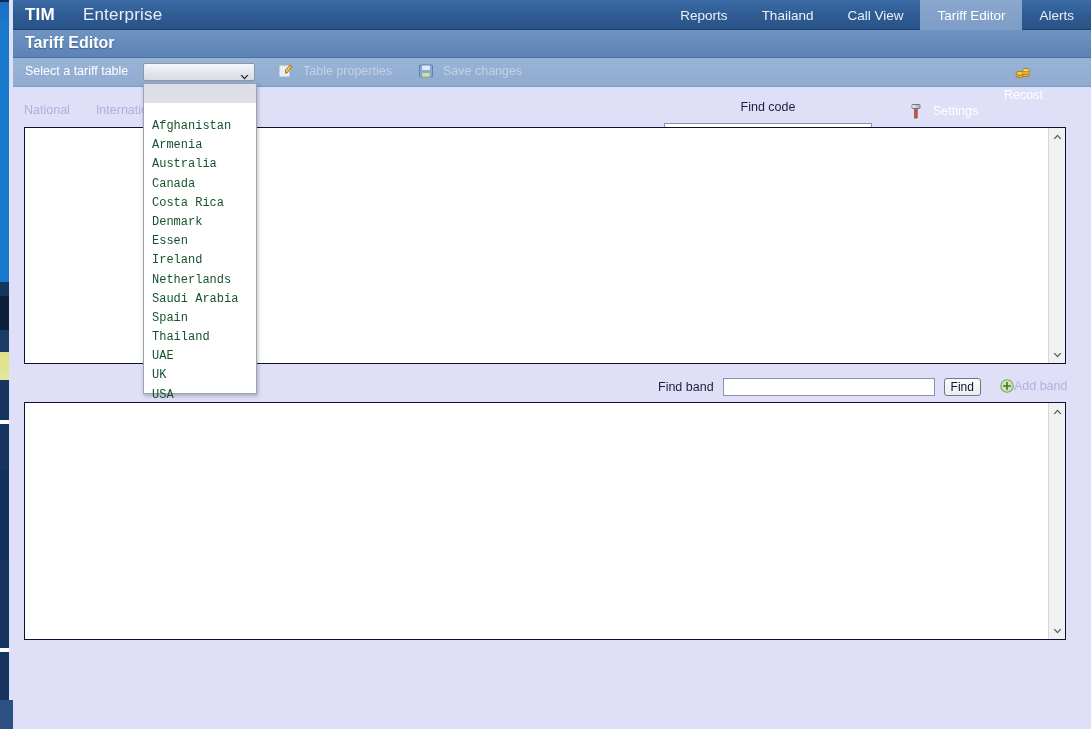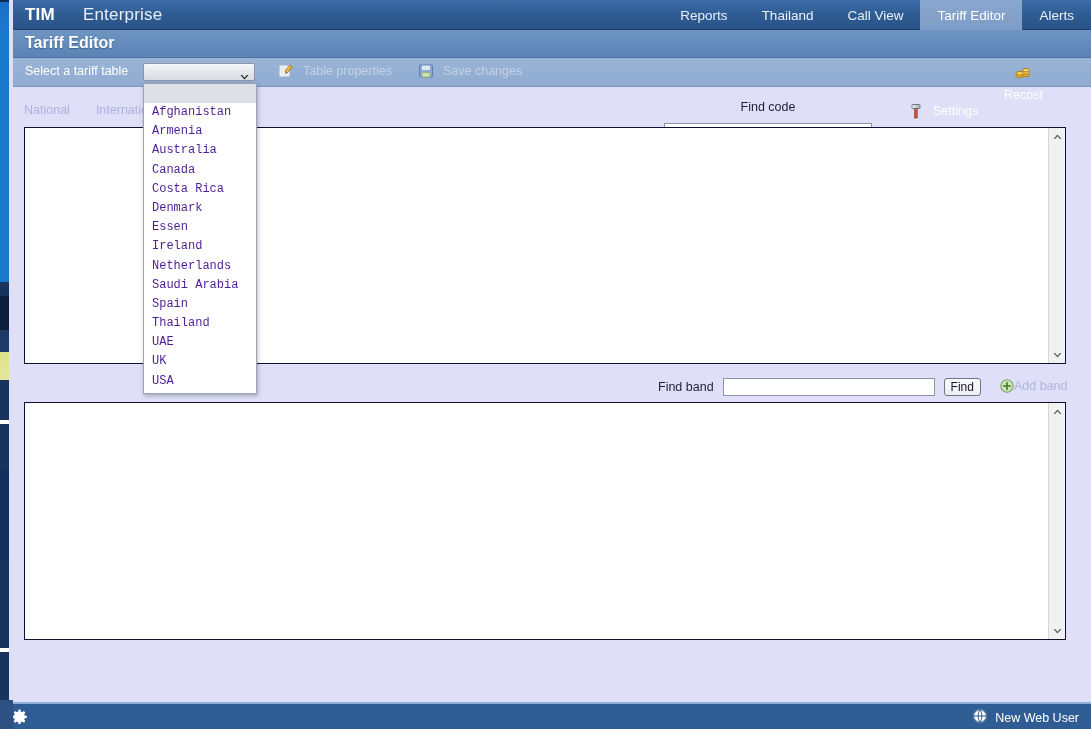--- a/index.html
+++ b/index.html
@@ -157,22 +157,22 @@
     width: 114px;
     background: #ffffff;
     border: 1px solid #9aa3b0;
     box-shadow: 1px 2px 4px rgba(0,0,0,.25);
     z-index: 45;
     padding-bottom: 2px;
   }
   .dd-item {
     font-family: "Liberation Mono", "DejaVu Sans Mono", monospace;
     font-size: 12px;
-    color: #4c1d95;
-    padding: 2px 0 2px 8px;
+    color: #14532d;
+    padding: 16px 0 2px 8px;
     line-height: 15px;
     height: 19.2px;
     white-space: nowrap;
     cursor: pointer;
   }
   .dd-item.blank { background: #dcdfe6; height: 19px; }
 
   
   .subtabs {
     position: absolute;
@@ -449,34 +449,14 @@
           </svg>
       </div>
       <div class="arr down">
         <svg width="11" height="8" viewBox="0 0 11 8">
             <path d="M1.5 2 L5.5 6.5 L9.5 2 L8 2 L5.5 4.7 L3 2 Z" fill="#555"></path>
           </svg>
       </div>
     </div>
   </div>
 
-  <div class="statusbar">
-    <div class="status-left">
-      <span>
-        <svg width="15" height="15" viewBox="0 0 15 15">
-          <path fill="#ffffff" d="M7.5 4.6a2.9 2.9 0 100 5.8 2.9 2.9 0 000-5.8zm0 1.9a1 1 0 110 2 1 1 0 010-2z"></path>
-          <path fill="#ffffff" d="M6.5 0.6h2l.3 2 1.4.6 1.7-1.1 1.4 1.4-1.1 1.7.6 1.4 2 .3v2l-2 .3-.6 1.4 1.1 1.7-1.4 1.4-1.7-1.1-1.4.6-.3 2h-2l-.3-2-1.4-.6-1.7 1.1-1.4-1.4 1.1-1.7-.6-1.4-2-.3v-2l2-.3.6-1.4-1.1-1.7 1.4-1.4 1.7 1.1 1.4-.6z"></path>
-        </svg>
-      </span>
-    </div>
-    <div class="status-right">
-      <span>
-        <svg width="14" height="14" viewBox="0 0 14 14">
-          <circle cx="7" cy="7" r="6.3" fill="#ffffff" stroke="#ffffff"></circle>
-          <circle cx="7" cy="7" r="6.3" fill="none" stroke="#2f5c93" stroke-width="1"></circle>
-          <path d="M0.9 7h12.2M7 0.7c2.4 2.4 2.4 10 0 12.6M7 0.7C4.6 3.1 4.6 10.7 7 13.3" fill="none" stroke="#2f5c93" stroke-width="1"></path>
-        </svg>
-      </span>
-      <span>New Web User</span>
-    </div>
-  </div>
 
 </div>
 
 </body></html>

